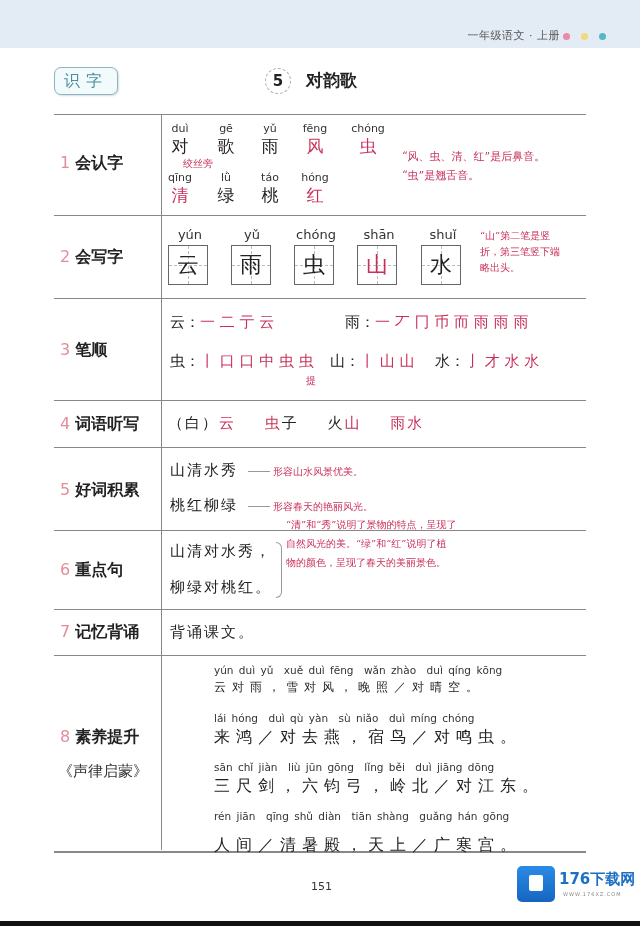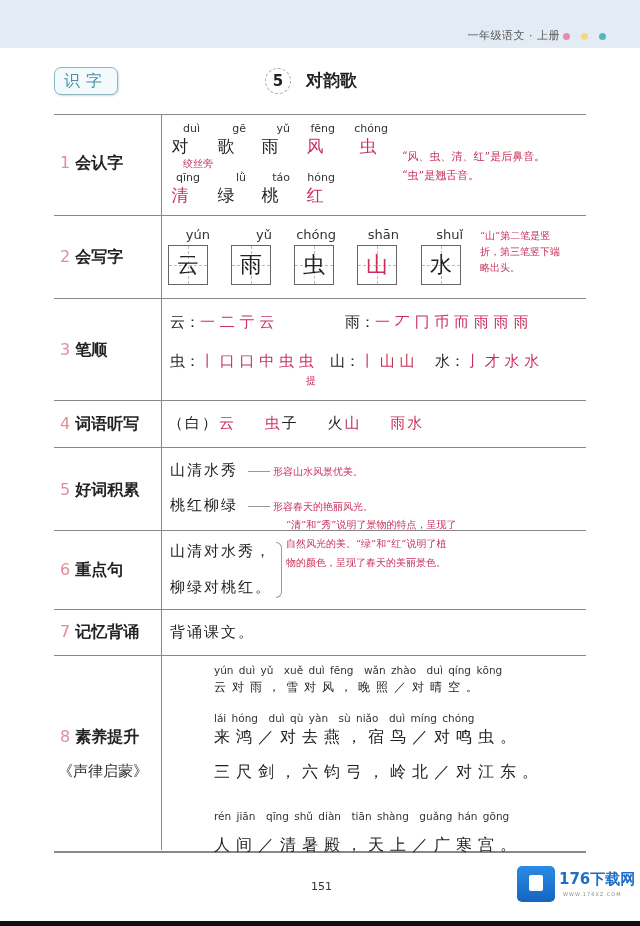--- a/index.html
+++ b/index.html
@@ -10,21 +10,21 @@
   .dot{position:absolute;width:7px;height:7px;border-radius:50%;}
   .tag{position:absolute;left:54px;top:67px;width:62px;height:26px;border:1px solid #8fb4bf;border-radius:7px;background:#f3fafb;color:#4b8fa3;font-family:"DejaVu Serif",serif;font-size:16px;text-align:center;line-height:26px;letter-spacing:6px;box-shadow:1px 1px 2px #cfdfe4;}
   .lesson-num{position:absolute;left:265px;top:68px;width:24px;height:24px;border:1.5px dashed #aaa;border-radius:50%;text-align:center;line-height:24px;font-weight:bold;font-size:15px;}
   .lesson-title{position:absolute;left:306px;top:69px;font-weight:bold;font-size:17px;}
   .hline{position:absolute;left:54px;width:532px;height:0;border-top:1.5px solid #888;}
   .vline{position:absolute;left:161px;top:114px;width:0;height:736px;border-left:1.2px solid #888;}
   .rowlabel{position:absolute;left:60px;font-size:16px;font-weight:bold;color:#222;white-space:nowrap;}
   .rowlabel .n{color:#e38d99;font-weight:normal;margin-right:5px;}
   .red{color:#c8305a;}
   .note{font-family:"DejaVu Serif",serif;color:#c8305a;font-size:11px;line-height:19px;}
-  .py{font-size:11px;color:#333;text-align:right;white-space:nowrap;}
+  .py{font-size:11px;color:#333;text-align:center;white-space:nowrap;}
   .hz{font-family:"DejaVu Serif",serif;font-size:17px;text-align:center;}
   .cell{position:absolute;width:40px;}
   .grid{position:absolute;width:38px;height:38px;border:1.5px solid #666;background:#fff;}
   .grid:before{content:"";position:absolute;left:50%;top:0;height:100%;border-left:1px dashed #bbb;}
   .grid:after{content:"";position:absolute;top:50%;left:0;width:100%;border-top:1px dashed #bbb;}
   .grid span{position:absolute;left:0;top:0;width:38px;height:38px;line-height:38px;text-align:center;font-family:"DejaVu Serif",serif;font-size:22px;z-index:1;}
   .serif{font-family:"DejaVu Serif",serif;}
   .abs{position:absolute;white-space:nowrap;}
   .bottom-bar{position:absolute;left:0;top:921px;width:640px;height:5px;background:#111;}
   .logo-box{position:absolute;left:517px;top:866px;width:38px;height:36px;border-radius:5px;background:linear-gradient(#2a8be6,#1565c0);}
@@ -170,20 +170,21 @@
 
 <div class="abs" style="left:214px;top:664px">
   <div class="py" style="text-align:left;font-size:10.5px;word-spacing:2px">yún duì yǔ　xuě duì fēng　wǎn zhào　duì qíng kōng</div>
   <div class="serif" style="font-size:12px;letter-spacing:6px;margin-top:1px">云对雨，雪对风，晚照／对晴空。</div>
 </div>
 <div class="abs" style="left:214px;top:712px">
   <div class="py" style="text-align:left;font-size:10.5px;word-spacing:2px">lái hóng　duì qù yàn　sù niǎo　duì míng chóng</div>
   <div class="serif" style="font-size:16px;letter-spacing:6px;margin-top:1px">来鸿／对去燕，宿鸟／对鸣虫。</div>
 </div>
 <div class="abs" style="left:214px;top:761px">
+  <div class="py" style="text-align:left;font-size:10.5px;word-spacing:2px">sān chǐ jiàn　liù jūn gōng　lǐng běi　duì jiāng dōng</div>
   <div class="serif" style="font-size:16px;letter-spacing:6px;margin-top:1px">三尺剑，六钧弓，岭北／对江东。</div>
 </div>
 <div class="abs" style="left:214px;top:810px">
   <div class="py" style="text-align:left;font-size:10.5px;word-spacing:2px">rén jiān　qīng shǔ diàn　tiān shàng　guǎng hán gōng</div>
   <div class="serif" style="font-size:16px;letter-spacing:6px;margin-top:11px">人间／清暑殿，天上／广寒宫。</div>
 </div>
 
 <div class="abs" style="left:311px;top:880px;font-size:11px;color:#333">151</div>
 <div class="logo-box">
     <div class="logo-cube"></div>

